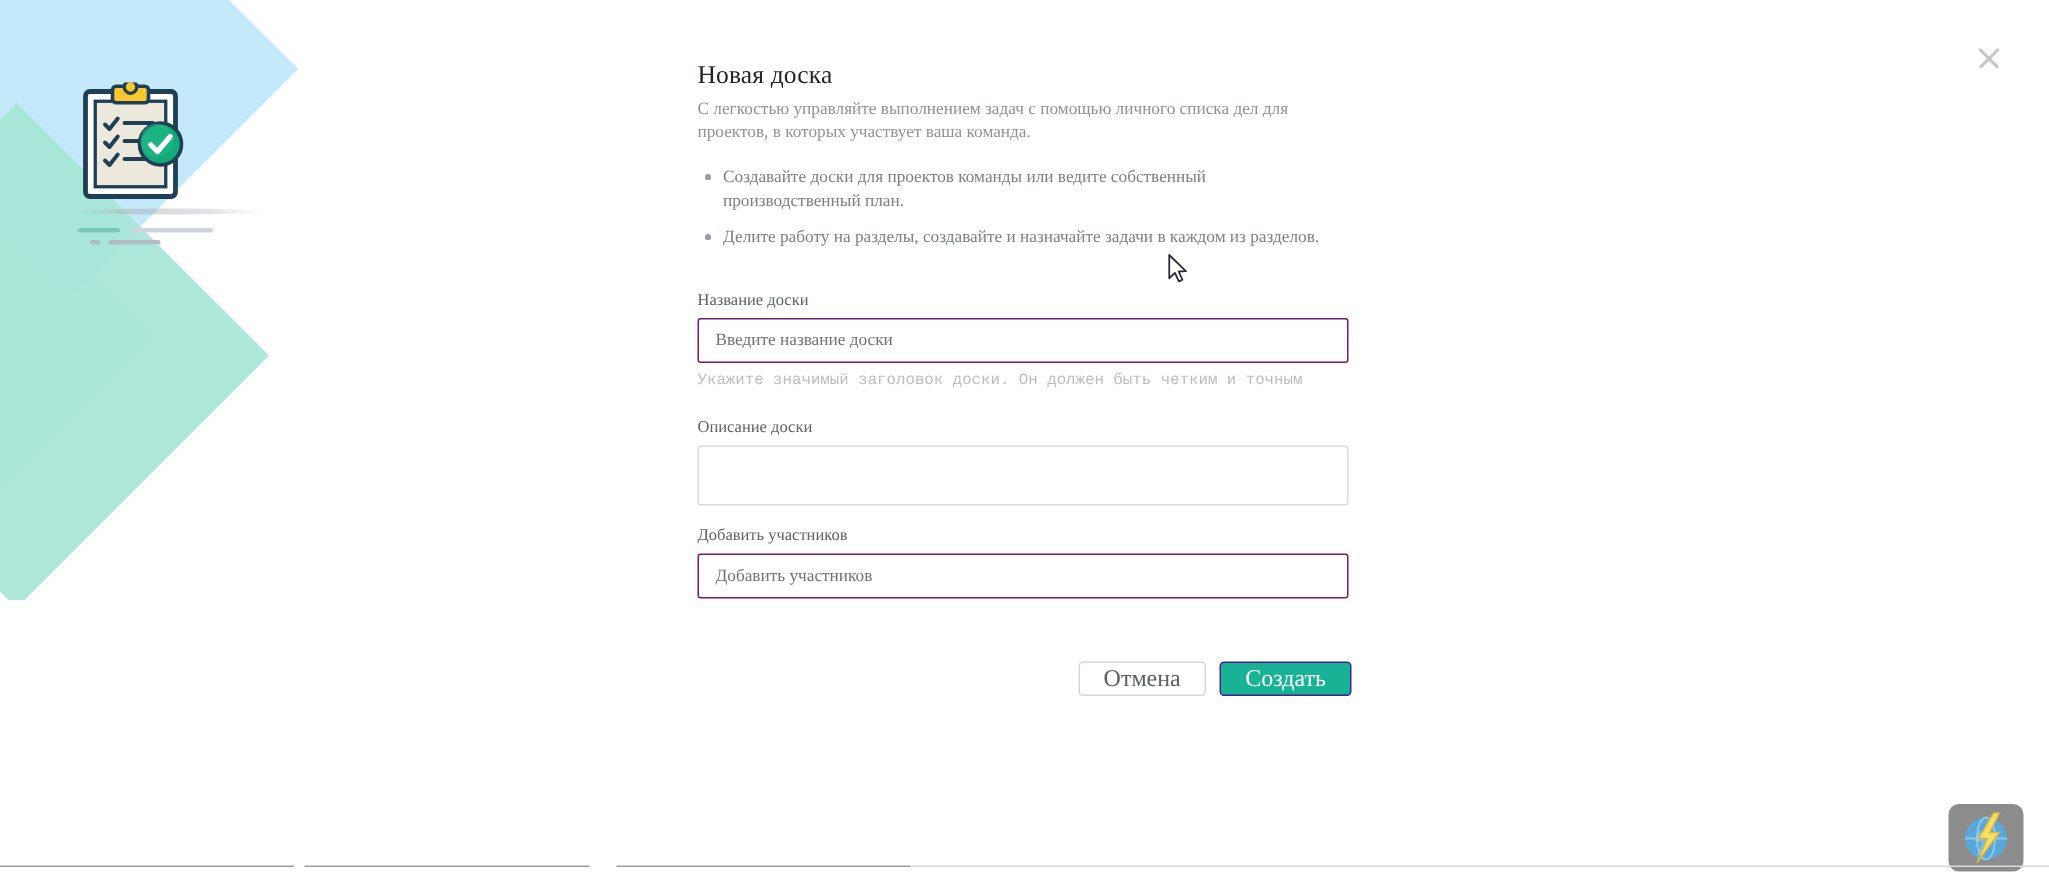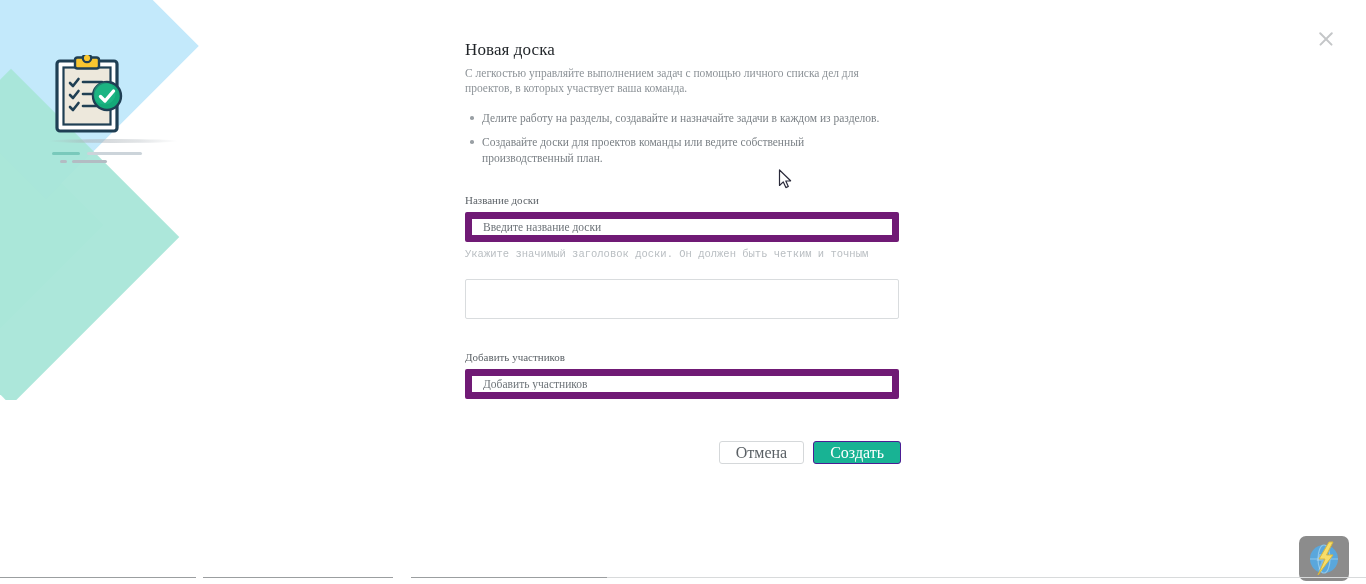--- a/index.html
+++ b/index.html
@@ -119,21 +119,21 @@
   .field-group { margin-top: 0; }
   .field-label {
     font-size: 11px;
     color: #5d6368;
     margin-bottom: 6px;
     display: block;
   }
   .txt-input {
     width: 434px;
     height: 30px;
-    border: 7px solid #701a75;
+    border: 1px solid #701a75;
     border-radius: 2px;
     background: #fff;
     font-family: "Liberation Serif", "DejaVu Serif", serif;
     font-size: 11.5px;
     color: #3c4145;
     padding: 0 11px;
     outline: none;
     display: block;
   }
   .txt-input::placeholder { color: #6d7378; opacity: 1; }
@@ -293,31 +293,32 @@
     <span></span>
     <span></span>
   </div>
 
   <div class="content">
 
     <h1 class="title">Новая доска</h1>
     <p class="subtitle">С легкостью управляйте выполнением задач с помощью личного списка дел для проектов, в которых участвует ваша команда.</p>
 
     <ul class="features">
+      <li>Создавайте доски для проектов команды или ведите собственный производственный план.</li>
       <li>Делите работу на разделы, создавайте и назначайте задачи в каждом из разделов.</li>
-      <li>Создавайте доски для проектов команды или ведите собственный производственный план.</li>
     </ul>
 
     <div class="field-group pos-name">
       <label class="field-label">Название доски</label>
       <input class="txt-input" type="text" placeholder="Введите название доски" style="">
       <div class="helper">Укажите значимый заголовок доски. Он должен быть четким и точным</div>
     </div>
 
     <div class="field-group pos-desc">
+      <label class="field-label">Описание доски</label>
       <textarea class="txt-area" placeholder="" style=""></textarea>
     </div>
 
     <div class="field-group pos-part">
       <label class="field-label">Добавить участников</label>
       <input class="txt-input" type="text" placeholder="Добавить участников" style="">
     </div>
 
     <div class="actions">
       <button class="btn btn-cancel">Отмена</button>

